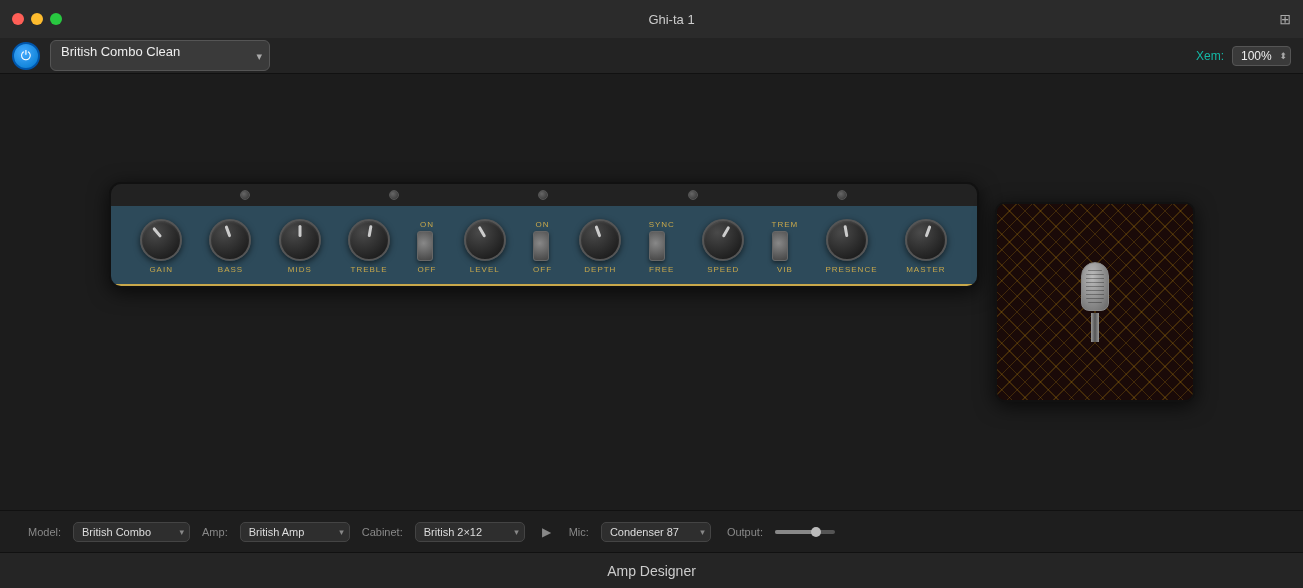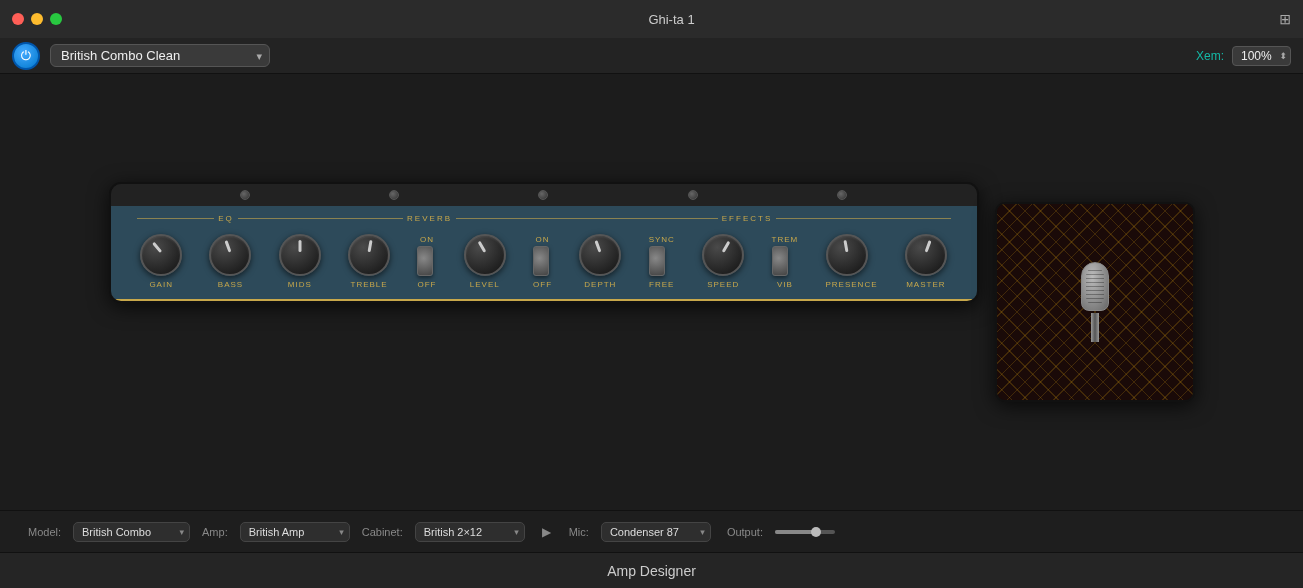--- a/index.html
+++ b/index.html
@@ -73,21 +73,21 @@
       cursor: pointer;
       flex-shrink: 0;
     }
     .preset-select {
       margin-left: 10px;
       background: #3a3a3a;
       border: 1px solid #555;
       border-radius: 6px;
       color: #eee;
       font-size: 13px;
-      padding: 3px 24px 3px 10px;
+      padding: 3px 24px 11px 10px;
       appearance: none;
       -webkit-appearance: none;
       cursor: pointer;
       position: relative;
       width: 220px;
     }
     .preset-wrapper {
       position: relative;
       display: inline-block;
     }
@@ -496,37 +496,20 @@
       <div class="amp-bolts">
         <div class="bolt"></div>
         <div class="bolt"></div>
         <div class="bolt"></div>
         <div class="bolt"></div>
         <div class="bolt"></div>
       </div>
 
       <div class="controls-panel">
 
-        <div style="display:flex; justify-content:space-around; padding:0 10px; margin-bottom:6px;">
-          <div style="flex:2.2; display:flex; align-items:center; justify-content:center; gap:4px;">
-            <div style="flex:1; height:1px; background:#c8a84b; opacity:0.6;"></div>
-            <span style="color:#c8a84b; font-size:8px; letter-spacing:2px; white-space:nowrap;">EQ</span>
-            <div style="flex:1; height:1px; background:#c8a84b; opacity:0.6;"></div>
-          </div>
-          <div style="flex:2.8; display:flex; align-items:center; justify-content:center; gap:4px;">
-            <div style="flex:1; height:1px; background:#c8a84b; opacity:0.6;"></div>
-            <span style="color:#c8a84b; font-size:8px; letter-spacing:2px; white-space:nowrap;">REVERB</span>
-            <div style="flex:1; height:1px; background:#c8a84b; opacity:0.6;"></div>
-          </div>
-          <div style="flex:5; display:flex; align-items:center; justify-content:center; gap:4px;">
-            <div style="flex:1; height:1px; background:#c8a84b; opacity:0.6;"></div>
-            <span style="color:#c8a84b; font-size:8px; letter-spacing:2px; white-space:nowrap;">EFFECTS</span>
-            <div style="flex:1; height:1px; background:#c8a84b; opacity:0.6;"></div>
-          </div>
-        </div>
 
         <div class="knobs-row">
 
           <div class="knob-group">
             <div class="knob" style="--rot:-40deg;"></div>
             <span class="knob-label">GAIN</span>
           </div>
 
           <div class="knob-group">
             <div class="knob" style="--rot:-20deg;"></div>

